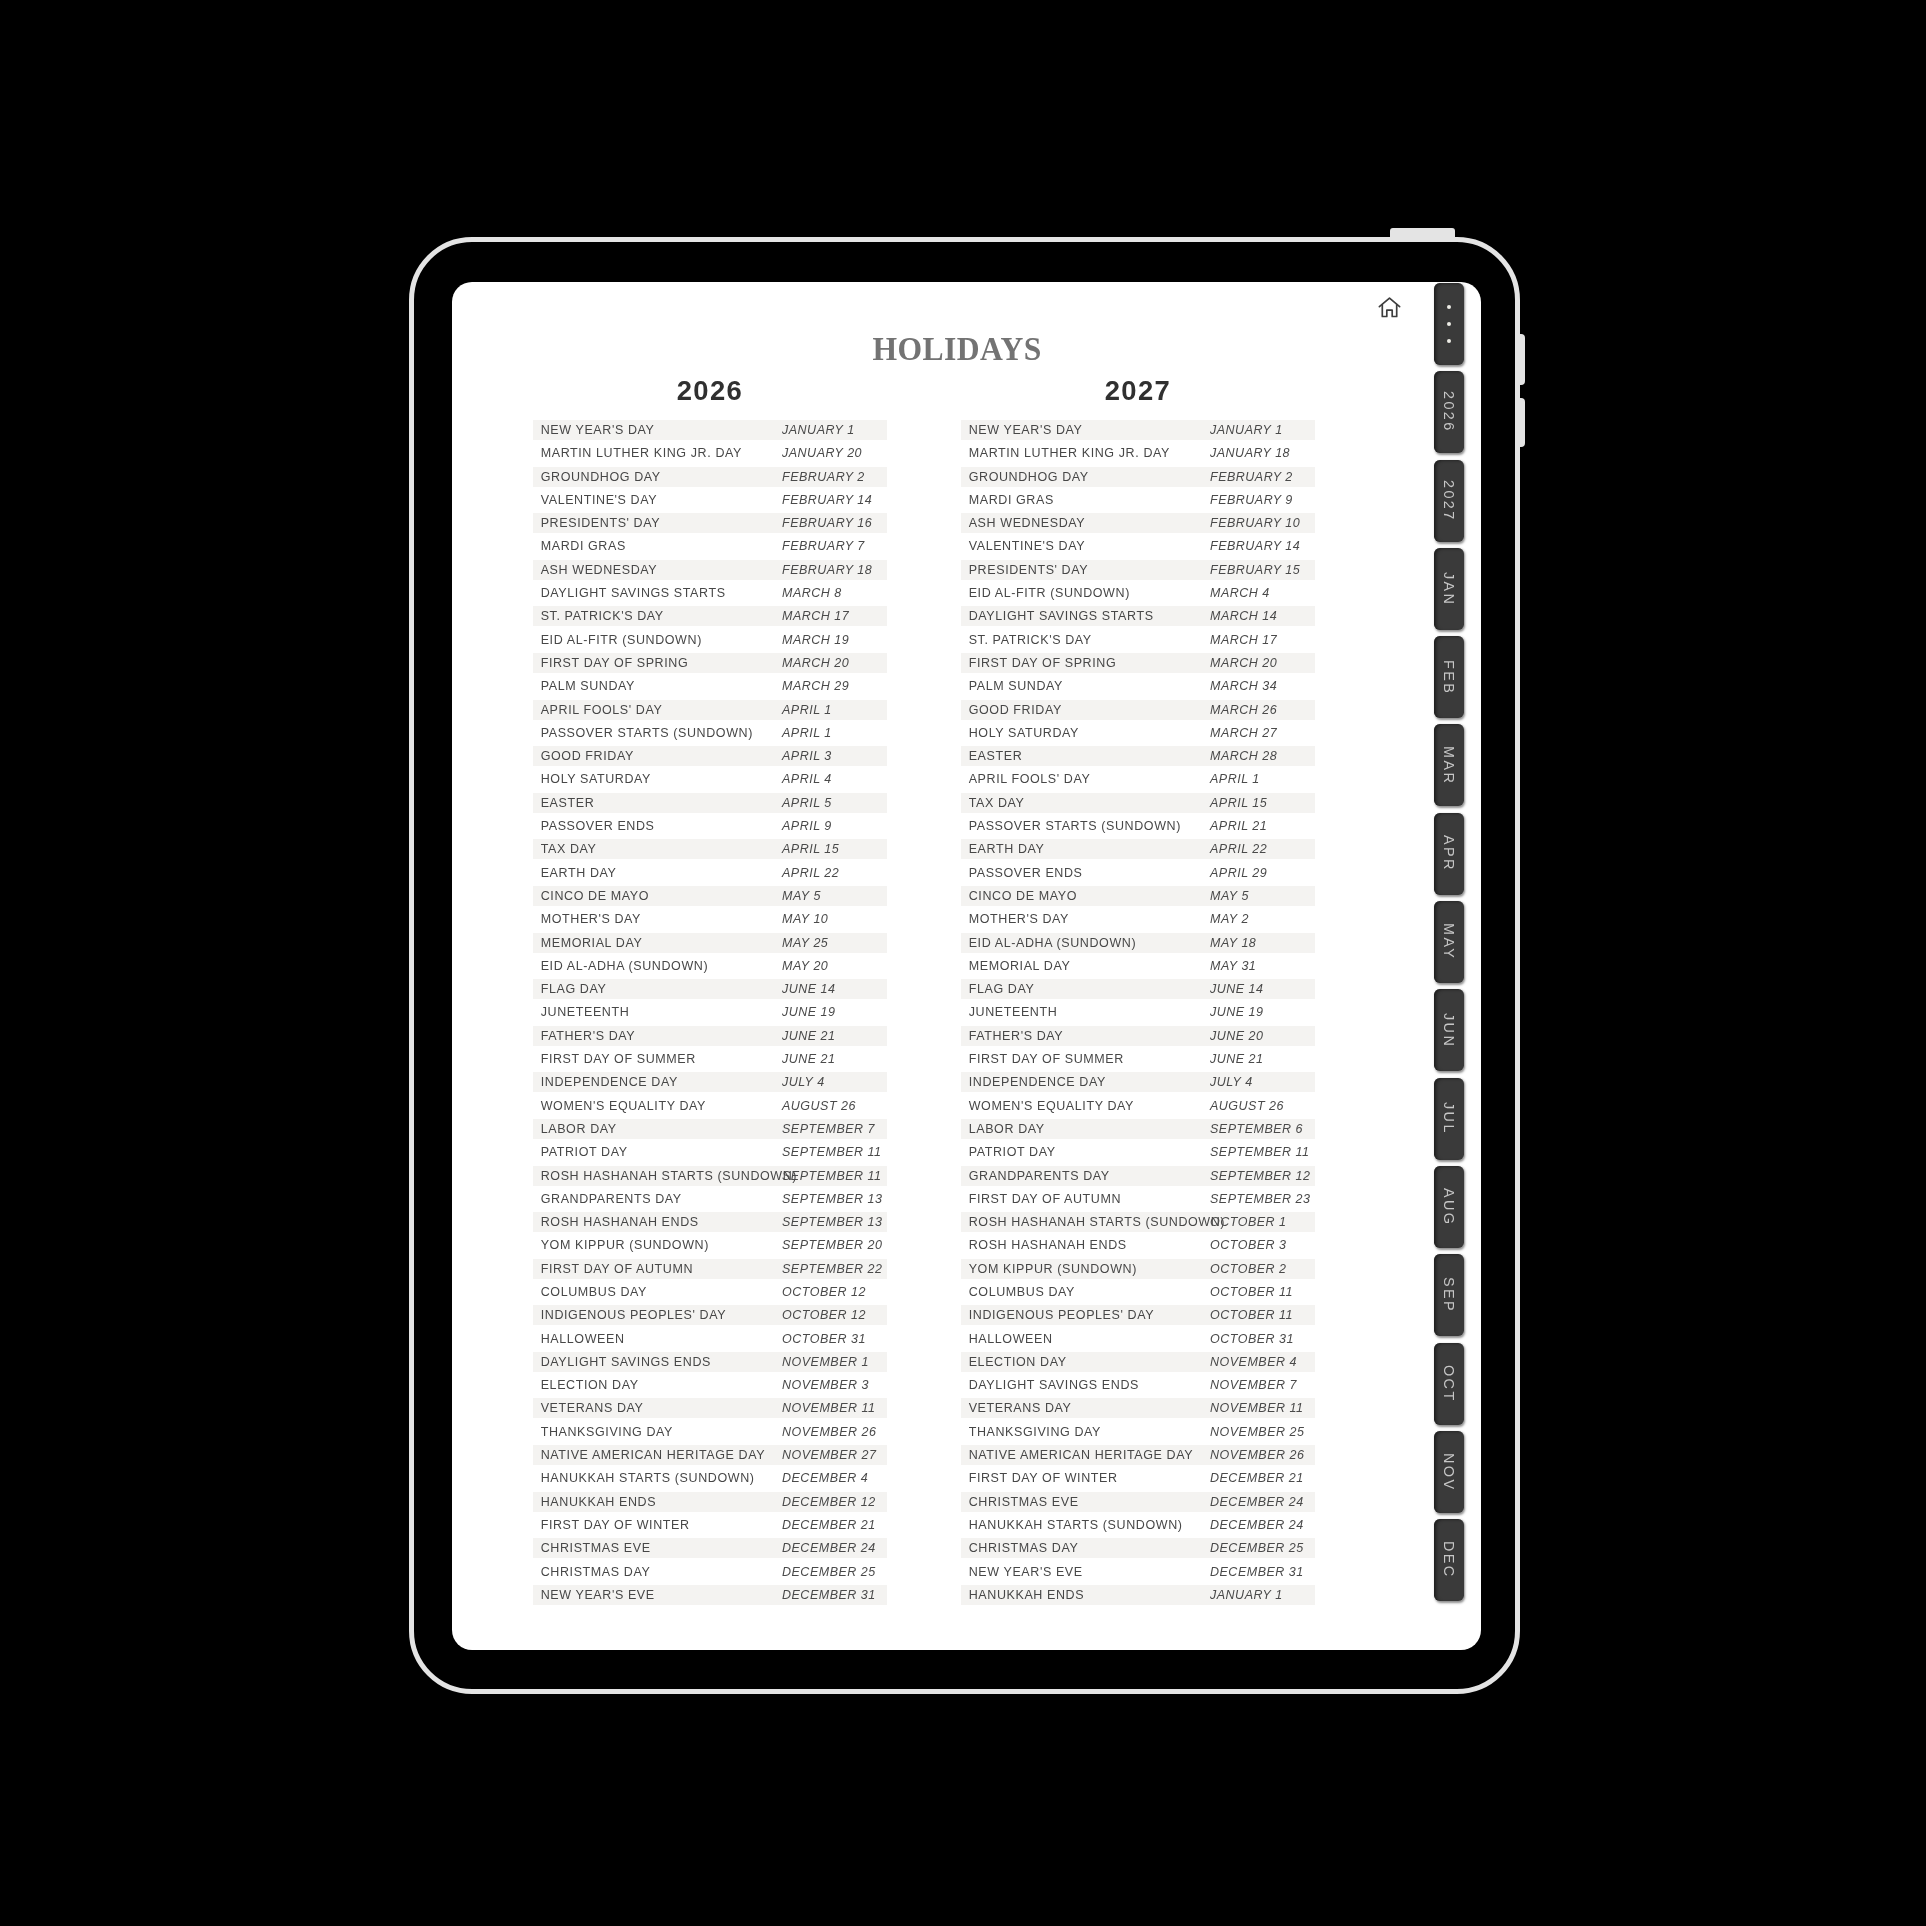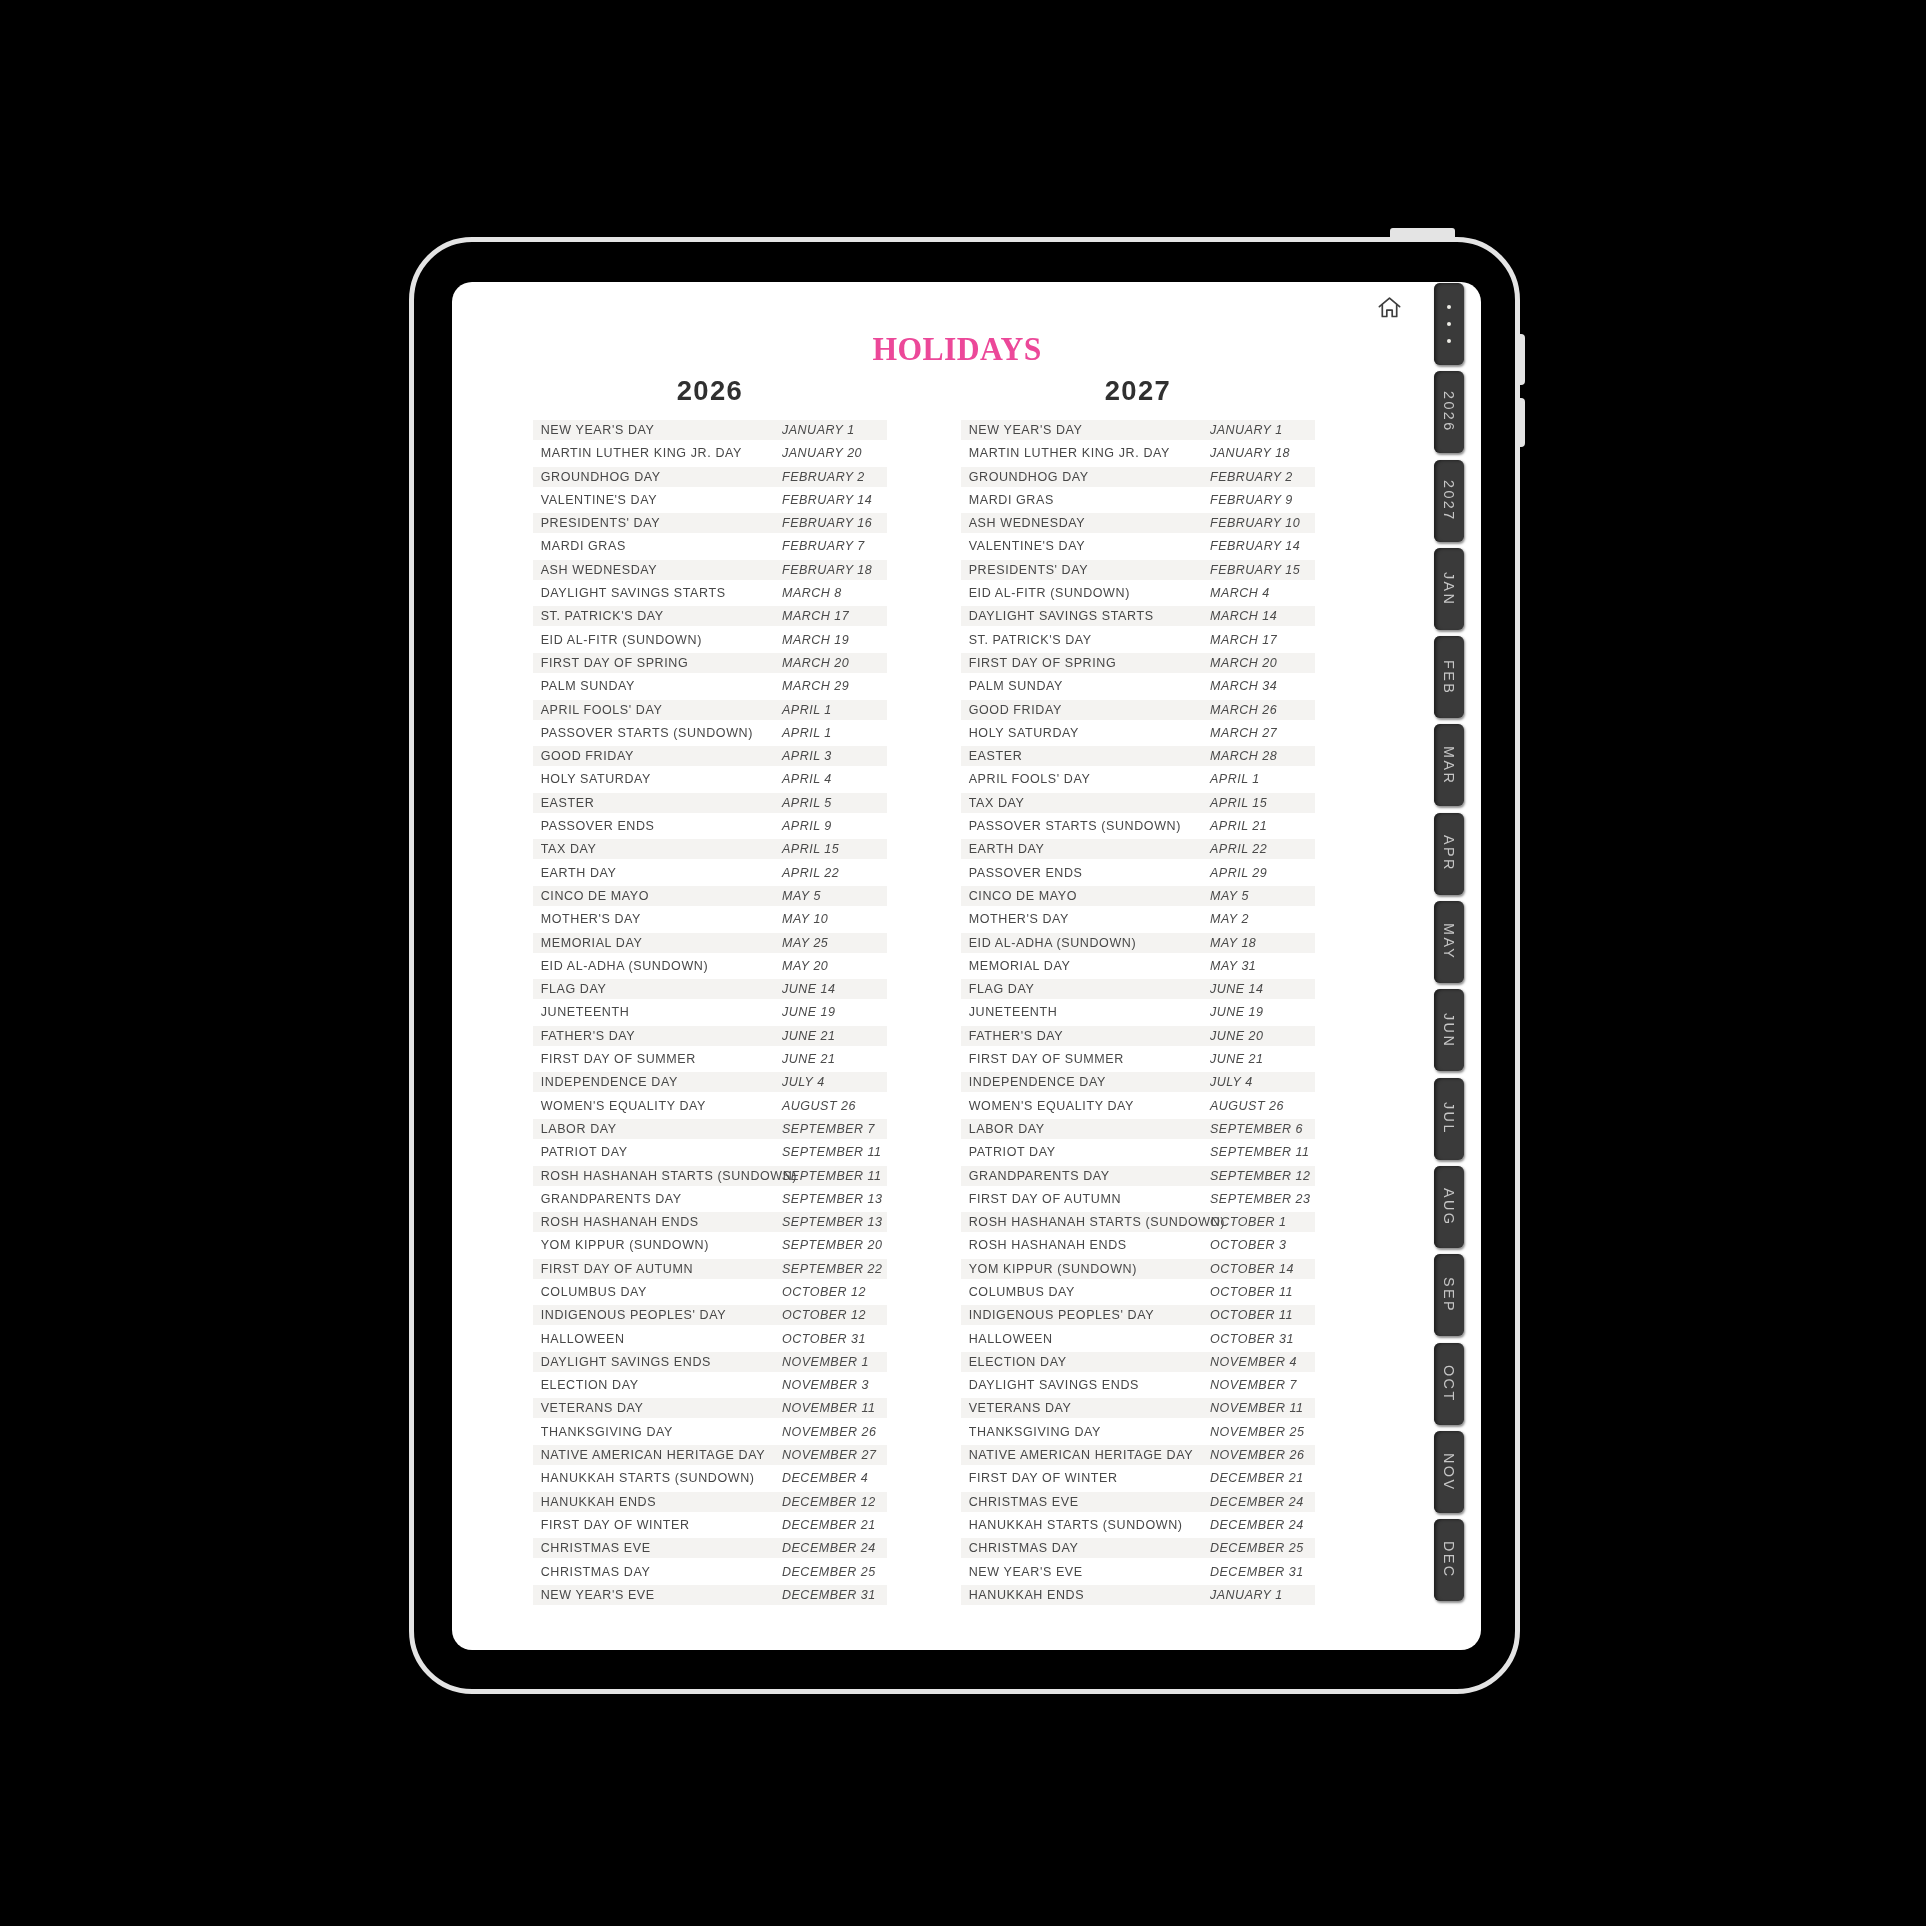--- a/index.html
+++ b/index.html
@@ -15,21 +15,21 @@
   .vol-1{left:1516px;top:334px;width:8.7px;height:51px;}
   .vol-2{left:1516px;top:398px;width:8.7px;height:49px;}
 
   
   .page{position:absolute;left:452px;top:282px;width:1029px;height:1368px;background:#ffffff;
     border-radius:20px;z-index:2;}
   .home-button{position:absolute;left:924px;top:11.6px;width:27px;height:27px;cursor:pointer;}
   .home-button svg{width:100%;height:100%;}
   .page-title{position:absolute;left:0;top:48px;width:1011px;text-align:center;
     font-family:"Liberation Serif",serif;font-weight:700;font-size:34px;letter-spacing:0.5px;
-    color:#ec4899;}
+    color:#737373;}
   .page-title span{display:inline-block;transform:scaleX(.93);}
 
   .col{position:absolute;width:354px;}
   .col-left{left:81px;top:94px;}
   .col-right{left:509px;top:94px;}
   .year-heading{width:100%;text-align:center;font-size:27.4px;font-weight:700;letter-spacing:1.4px;
     color:#303030;line-height:29px;}
   .rows{position:absolute;left:0;top:44px;width:354px;}
   .row{position:relative;height:20px;line-height:20px;margin-bottom:3.3px;white-space:nowrap;}
   .row:nth-child(odd){background:#f4f3f1;}
@@ -422,21 +422,21 @@
           <div class="row">
             <span class="row-name">ROSH HASHANAH STARTS (SUNDOWN)</span>
             <span class="row-date">OCTOBER 1</span>
           </div>
           <div class="row">
             <span class="row-name">ROSH HASHANAH ENDS</span>
             <span class="row-date">OCTOBER 3</span>
           </div>
           <div class="row">
             <span class="row-name">YOM KIPPUR (SUNDOWN)</span>
-            <span class="row-date">OCTOBER 14</span>
+            <span class="row-date">OCTOBER 2</span>
           </div>
           <div class="row">
             <span class="row-name">COLUMBUS DAY</span>
             <span class="row-date">OCTOBER 11</span>
           </div>
           <div class="row">
             <span class="row-name">INDIGENOUS PEOPLES' DAY</span>
             <span class="row-date">OCTOBER 11</span>
           </div>
           <div class="row">

